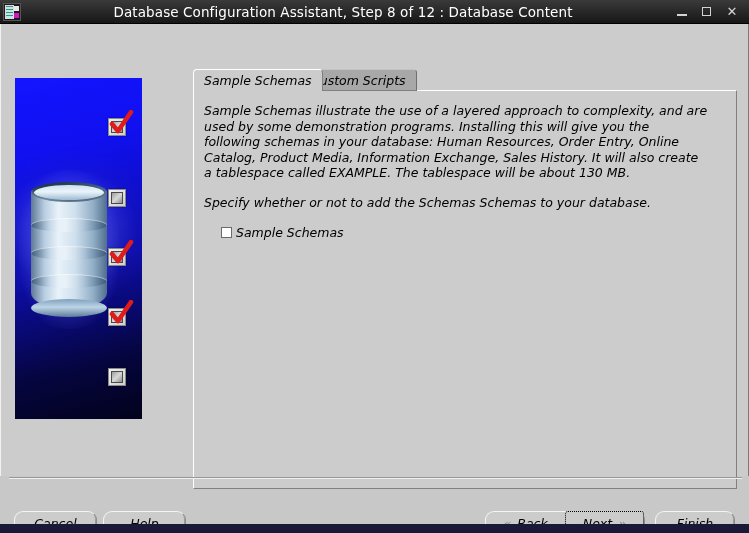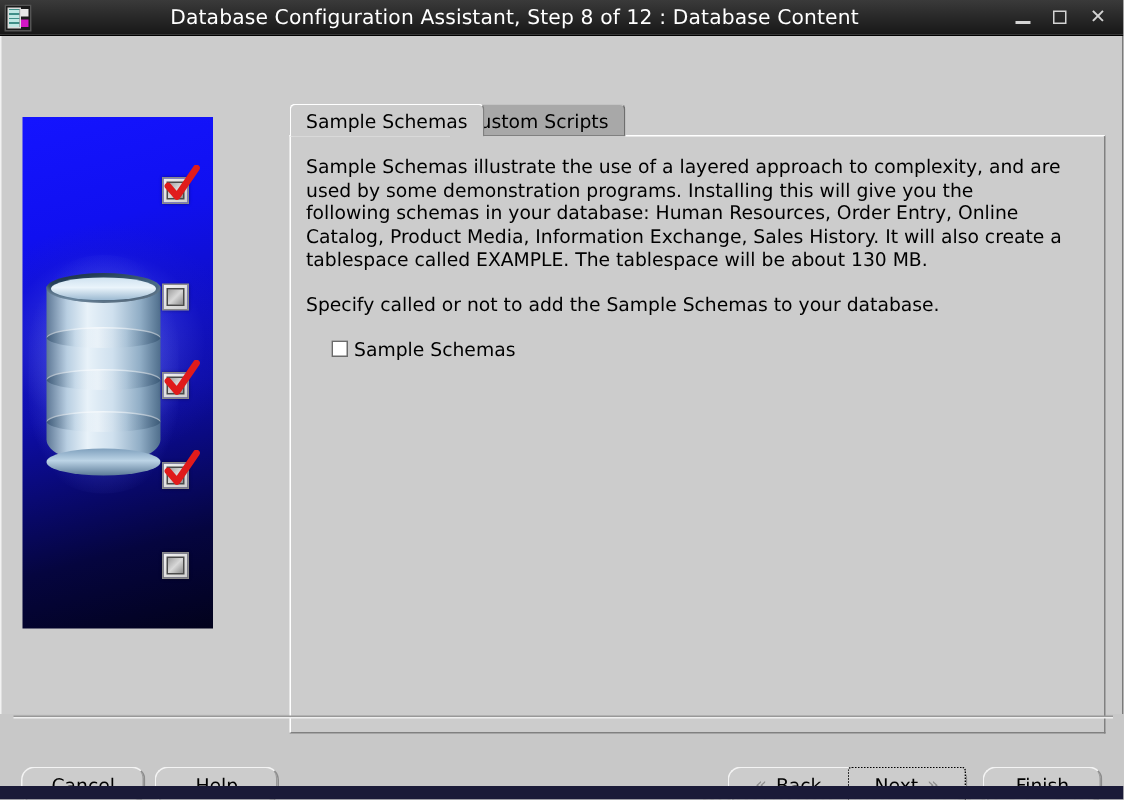--- a/index.html
+++ b/index.html
@@ -102,20 +102,21 @@
 
   
   #window-body {
     position: absolute;
     left: 0; top: 24px;
     width: 749px; height: 452px;
     background: #cccccc;
     border-left: 1px solid #f2f2f2;
     border-right: 1px solid #7a7a7a;
     box-sizing: border-box;
+    font-style: italic;
   }
 
   
   #art-panel {
     position: absolute;
     left: 14px; top: 54px;
     width: 127px; height: 341px;
     background:
       radial-gradient(ellipse 120px 110px at 44% 44%, rgba(120,130,255,0.55) 0%, rgba(40,40,200,0.12) 55%, rgba(0,0,0,0) 72%),
       linear-gradient(165deg, #1414ff 0%, #1010f0 22%, #0d0da8 55%, #05053f 82%, #02021c 100%);
@@ -429,21 +430,21 @@
     </div>
   </div>
 
   <div id="tabbar">
     <div class="tab active">Sample Schemas</div>
     <div class="tab inactive" style="left:107px;">Custom Scripts</div>
   </div>
 
   <div id="content-panel">
     <p class="para">Sample Schemas illustrate the use of a layered approach to complexity, and are used by some demonstration programs. Installing this will give you the following schemas in your database: Human Resources, Order Entry, Online Catalog, Product Media, Information Exchange, Sales History. It will also create a tablespace called EXAMPLE. The tablespace will be about 130 MB.</p>
-    <p class="para">Specify called or not to add the Sample Schemas to your database.</p>
+    <p class="para">Specify whether or not to add the Schemas Schemas to your database.</p>
     <div id="checkbox-row">
       <div id="sample-schemas-checkbox"></div>
       <span id="checkbox-label">Sample Schemas</span>
     </div>
   </div>
 
   <div id="separator"></div>
 
   <div id="watermark">http://blog.csdn.net/ZHXGXN</div>
 

